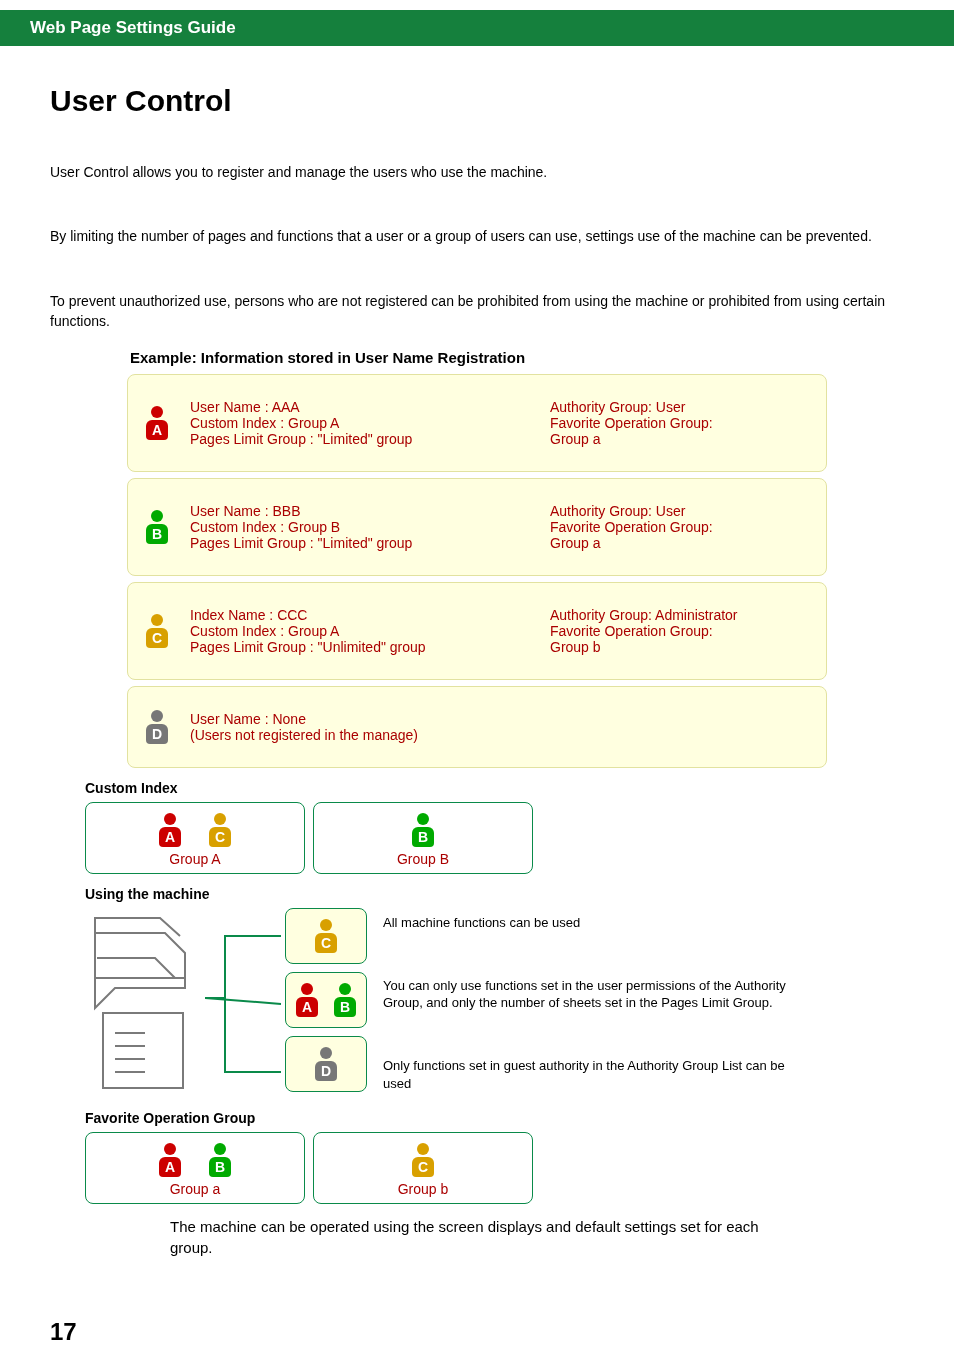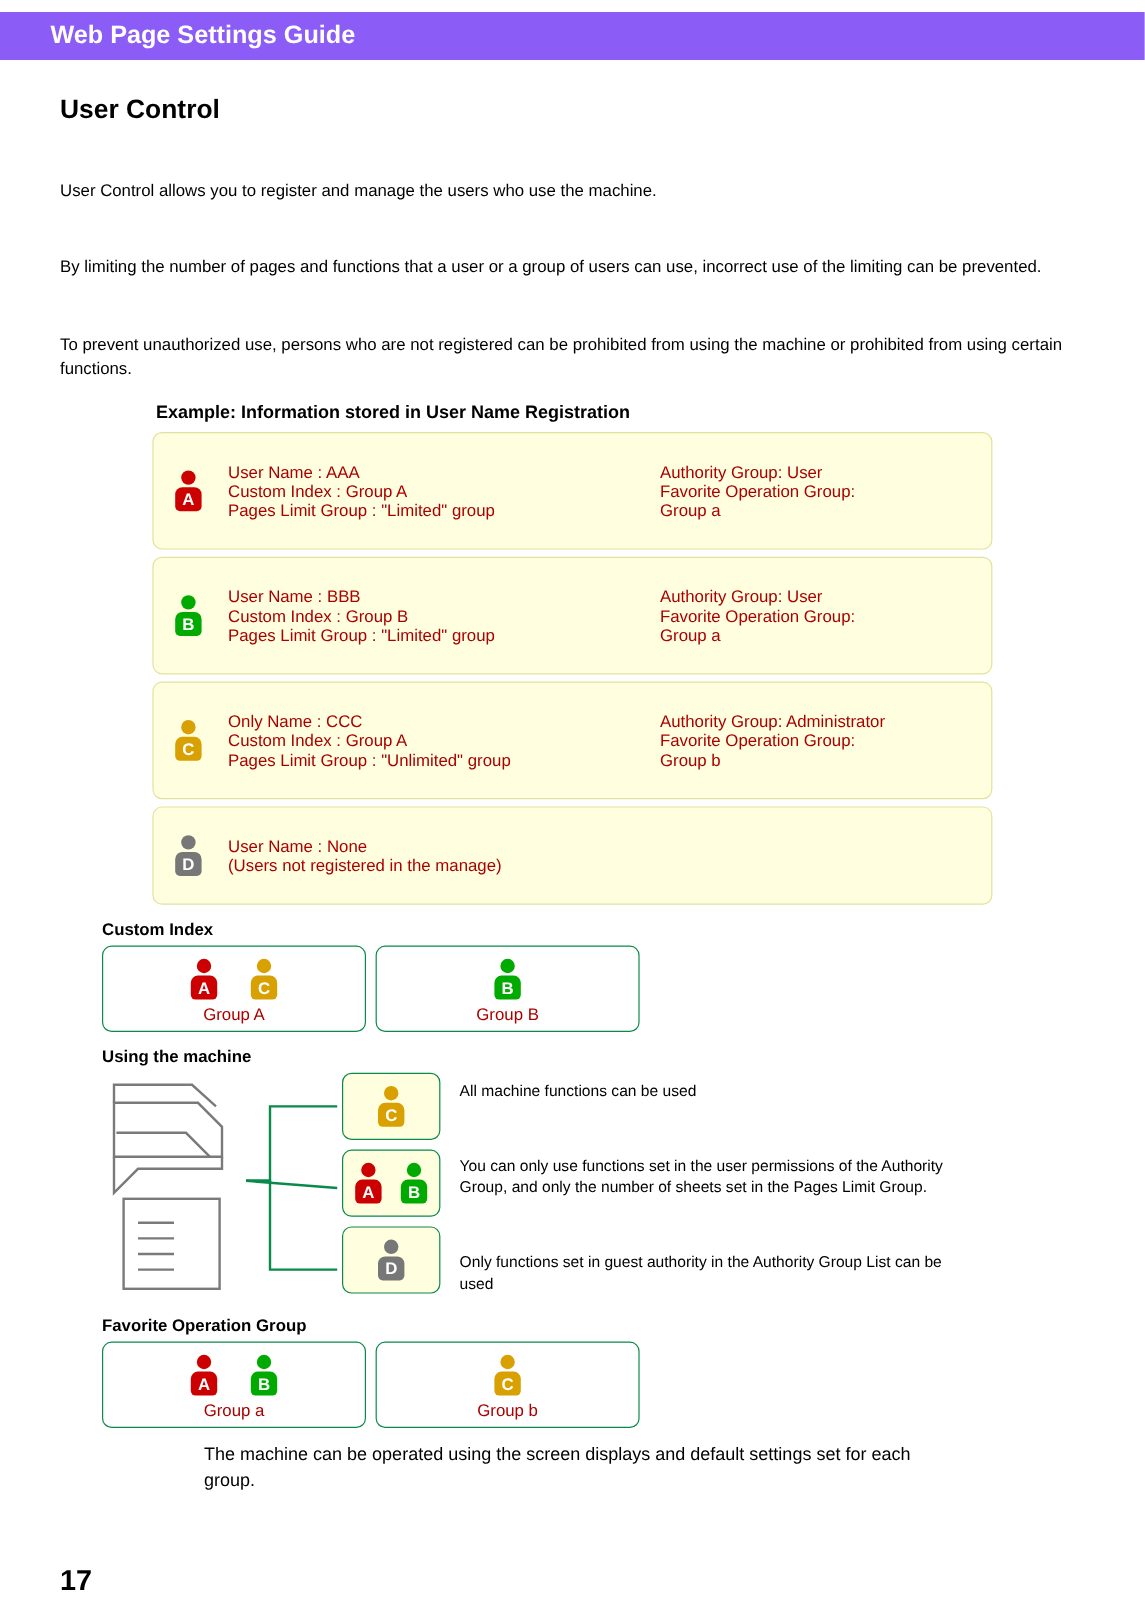--- a/index.html
+++ b/index.html
@@ -5,29 +5,29 @@
   * { box-sizing: border-box; margin: 0; padding: 0; }
   body {
     font-family: Arial, Helvetica, sans-serif;
     font-size: 14px;
     color: #000;
     background: #fff;
     width: 954px;
     margin: 0 auto;
   }
   .header-band {
-    background: #8b5cf6;
+    background: #15803d;
     color: #fff;
-    padding: 8px 42px;
+    padding: 8px 30px;
     font-weight: bold;
-    font-size: 21px;
+    font-size: 17px;
     margin-top: 10px;
   }
   .content { padding: 0 50px; }
-  h1 { font-size: 22px; font-weight: bold; margin: 28px 0 8px; }
+  h1 { font-size: 30px; font-weight: bold; margin: 38px 0 8px; }
   .intro p { line-height: 1.45; margin-bottom: 3px; margin-top: 44px; }
   .section-head {
     font-weight: bold;
     font-size: 15px;
     margin: 18px 0 8px 80px;
   }
   .subhead {
     font-weight: bold;
     font-size: 14px;
     margin: 12px 0 6px 35px;
@@ -105,21 +105,21 @@
 <body>
 
 <div class="header-band">
   <span>Web Page Settings Guide</span>
 </div>
 
 <div class="content">
   <h1>User Control</h1>
   <div class="intro">
     <p>User Control allows you to register and manage the users who use the machine.</p>
-    <p>By limiting the number of pages and functions that a user or a group of users can use, incorrect use of the limiting can be prevented.</p>
+    <p>By limiting the number of pages and functions that a user or a group of users can use, settings use of the machine can be prevented.</p>
     <p>To prevent unauthorized use, persons who are not registered can be prohibited from using the machine or prohibited from using certain functions.</p>
   </div>
 
   <div class="section-head">Example: Information stored in User Name Registration</div>
 
   <div class="user-block">
     <div class="icon-cell">
       <div class="badge"><div class="head red"></div><div class="body red">A</div></div>
     </div>
     <div class="text-cell">
@@ -148,21 +148,21 @@
       <span class="line">Favorite Operation Group:</span>
       <span class="line">Group a</span>
     </div>
   </div>
 
   <div class="user-block">
     <div class="icon-cell">
       <div class="badge"><div class="head yellow"></div><div class="body yellow">C</div></div>
     </div>
     <div class="text-cell">
-      <span class="line">Only Name : CCC</span>
+      <span class="line">Index Name : CCC</span>
       <span class="line">Custom Index : Group A</span>
       <span class="line">Pages Limit Group : "Unlimited" group</span>
     </div>
     <div class="right-cell">
       <span class="line">Authority Group: Administrator</span>
       <span class="line">Favorite Operation Group:</span>
       <span class="line">Group b</span>
     </div>
   </div>
 

